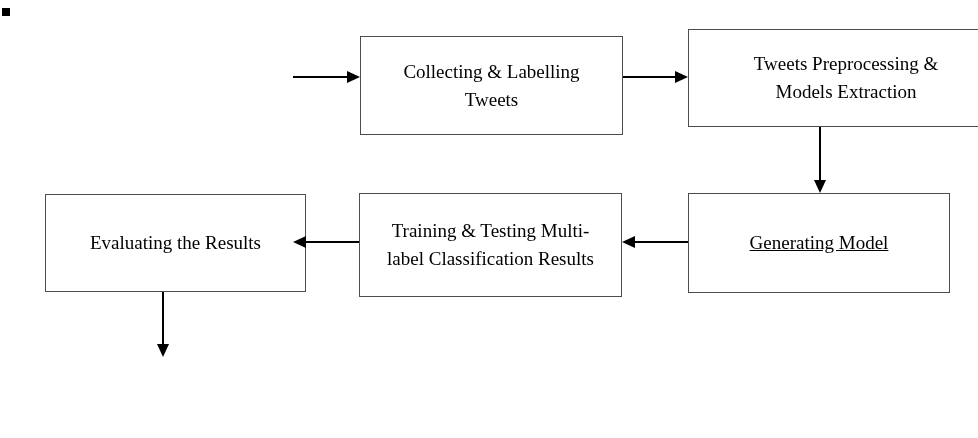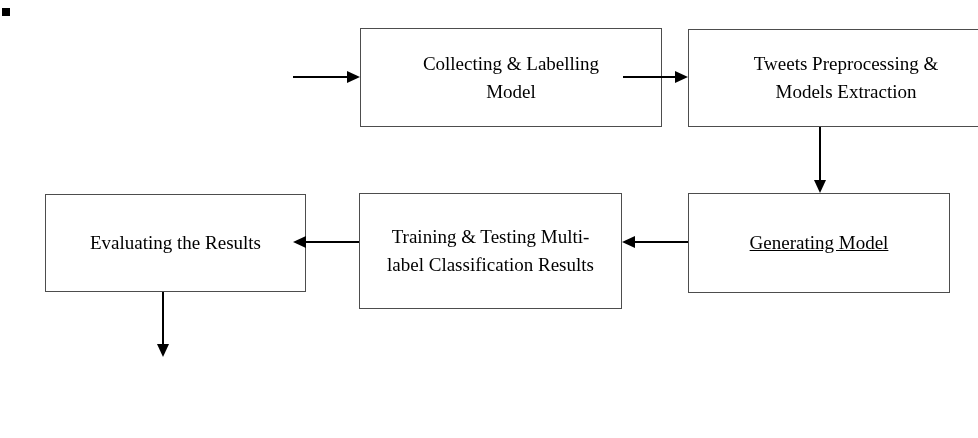--- a/index.html
+++ b/index.html
@@ -33,24 +33,24 @@
   }
   .terminator {
     border: 2px solid #1c1c1c;
     border-radius: 25px;
   }
   .node .line {
     white-space: nowrap;
   }
   
   .n-start        { left: 33px;  top: 53px;  width: 260px; height: 50px; }
-  .n-collecting   { left: 360px; top: 28px;  width: 302px; height: 99px; }
+  .n-collecting   { left: 360px; top: 36px;  width: 263px; height: 99px; }
   .n-preprocessing{ left: 688px; top: 29px;  width: 316px; height: 98px; }
   .n-generating   { left: 688px; top: 193px; width: 262px; height: 100px; text-decoration: underline; }
-  .n-training     { left: 359px; top: 193px; width: 263px; height: 116px; }
+  .n-training     { left: 359px; top: 193px; width: 263px; height: 104px; }
   .n-evaluating   { left: 45px;  top: 194px; width: 261px; height: 98px; }
   .n-end          { left: 33px;  top: 358px; width: 262px; height: 50px; }
   
   .shaft-h {
     position: absolute;
     height: 2px;
     background: #000000;
   }
   .shaft-v {
     position: absolute;
@@ -89,21 +89,21 @@
 </head>
 <body>
 
 <div class="canvas">
 
   <div class="corner-artifact"></div>
 
 
   <div class="node process n-collecting">
     <div class="line">Collecting &amp; Labelling</div>
-    <div class="line">Model</div>
+    <div class="line">Tweets</div>
   </div>
 
   <div class="node process n-preprocessing">
     <div class="line">Tweets Preprocessing &amp;</div>
     <div class="line">Models Extraction</div>
   </div>
 
   <div class="node process n-generating">
     <div class="line">Generating Model</div>
   </div>

